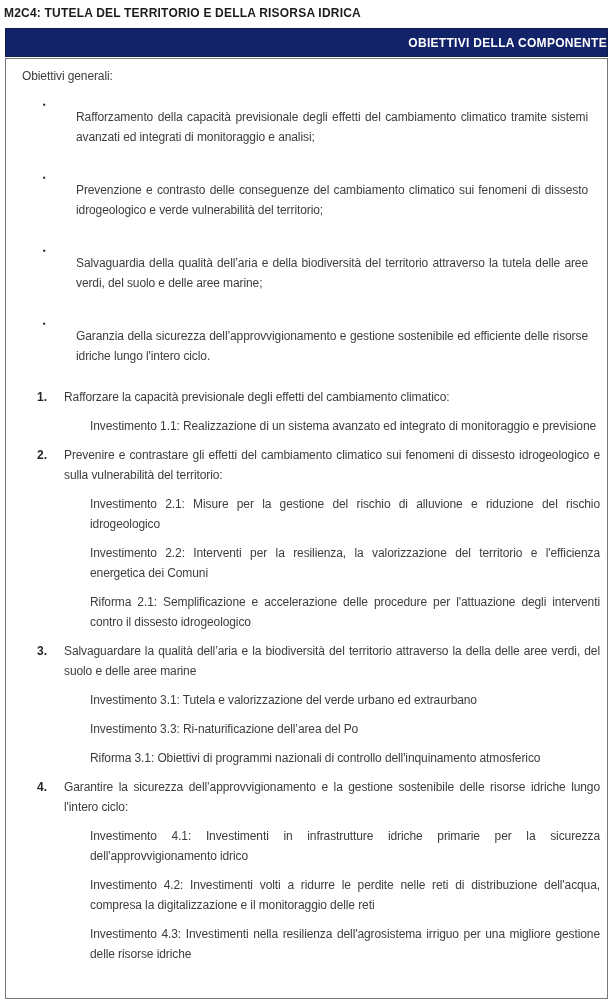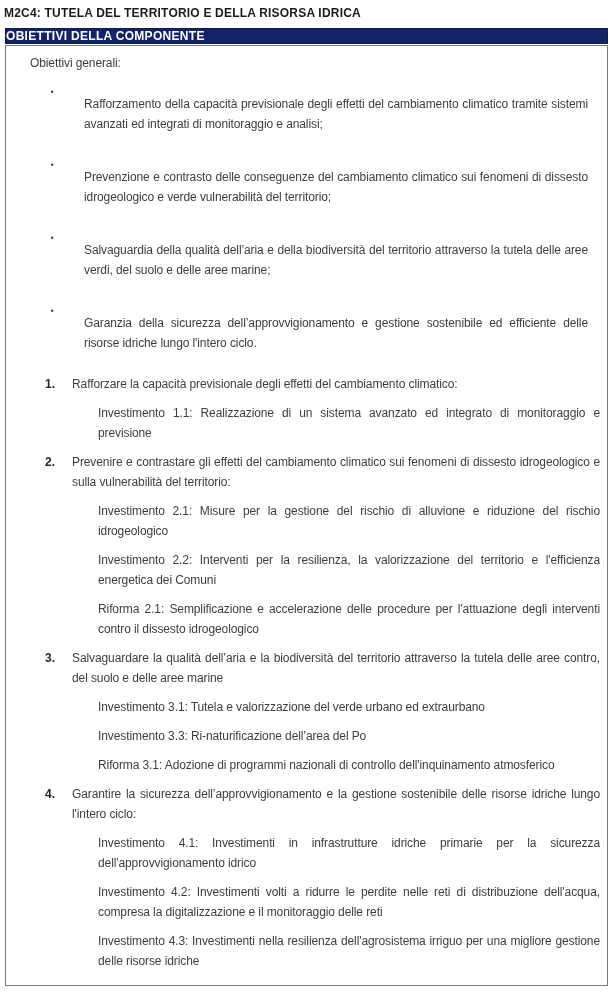--- a/index.html
+++ b/index.html
@@ -19,40 +19,40 @@
   .doc-title {
     margin: 3px 0 5px 4px;
     font-size: 12px;
     font-weight: 700;
     color: #1b1b1b;
     letter-spacing: 0.2px;
     line-height: 20px;
   }
   .banner {
     margin: 0 5px;
-    height: 16px;
+    height: 29px;
     box-sizing: border-box;
     background: #132369;
     border: 1px solid #111c45;
     display: flex;
     align-items: center;
-    justify-content: flex-start;
+    justify-content: flex-end;
   }
   .banner span {
     color: #ffffff;
     font-weight: 700;
     font-size: 12px;
     letter-spacing: 0.3px;
   }
   .box {
     margin: 1px 5px 0;
     box-sizing: border-box;
     height: 941px;
     border: 1px solid #787878;
-    padding: 7px 7px 3px 24px;
+    padding: 7px 7px 3px 16px;
     overflow: hidden;
   }
   .box p {
     margin: 0 0 9px 0;
     font-size: 12px;
     line-height: 20px;
     letter-spacing: -0.1px;
     color: #3d3d3d;
     text-align: justify;
   }
@@ -129,25 +129,25 @@
     <div class="num-row">
       <span class="num">2.</span>
       <p>Prevenire e contrastare gli effetti del cambiamento climatico sui fenomeni di dissesto idrogeologico e sulla vulnerabilità del territorio:</p>
     </div>
     <p class="sub">Investimento 2.1: Misure per la gestione del rischio di alluvione e riduzione del rischio idrogeologico</p>
     <p class="sub">Investimento 2.2: Interventi per la resilienza, la valorizzazione del territorio e l'efficienza energetica dei Comuni</p>
     <p class="sub">Riforma 2.1: Semplificazione e accelerazione delle procedure per l'attuazione degli interventi contro il dissesto idrogeologico</p>
 
     <div class="num-row">
       <span class="num">3.</span>
-      <p>Salvaguardare la qualità dell’aria e la biodiversità del territorio attraverso la tutela delle aree contro, del suolo e delle aree marine</p>
+      <p>Salvaguardare la qualità dell’aria e la biodiversità del territorio attraverso la della delle aree verdi, del suolo e delle aree marine</p>
     </div>
     <p class="sub">Investimento 3.1: Tutela e valorizzazione del verde urbano ed extraurbano</p>
     <p class="sub">Investimento 3.3: Ri-naturificazione dell’area del Po</p>
-    <p class="sub">Riforma 3.1: Adozione di programmi nazionali di controllo dell'inquinamento atmosferico</p>
+    <p class="sub">Riforma 3.1: Obiettivi di programmi nazionali di controllo dell'inquinamento atmosferico</p>
 
     <div class="num-row">
       <span class="num">4.</span>
       <p>Garantire la sicurezza dell’approvvigionamento e la gestione sostenibile delle risorse idriche lungo l'intero ciclo:</p>
     </div>
     <p class="sub">Investimento 4.1: Investimenti in infrastrutture idriche primarie per la sicurezza dell'approvvigionamento idrico</p>
     <p class="sub">Investimento 4.2: Investimenti volti a ridurre le perdite nelle reti di distribuzione dell'acqua, compresa la digitalizzazione e il monitoraggio delle reti</p>
     <p class="sub">Investimento 4.3: Investimenti nella resilienza dell'agrosistema irriguo per una migliore gestione delle risorse idriche</p>
 
   </div>

